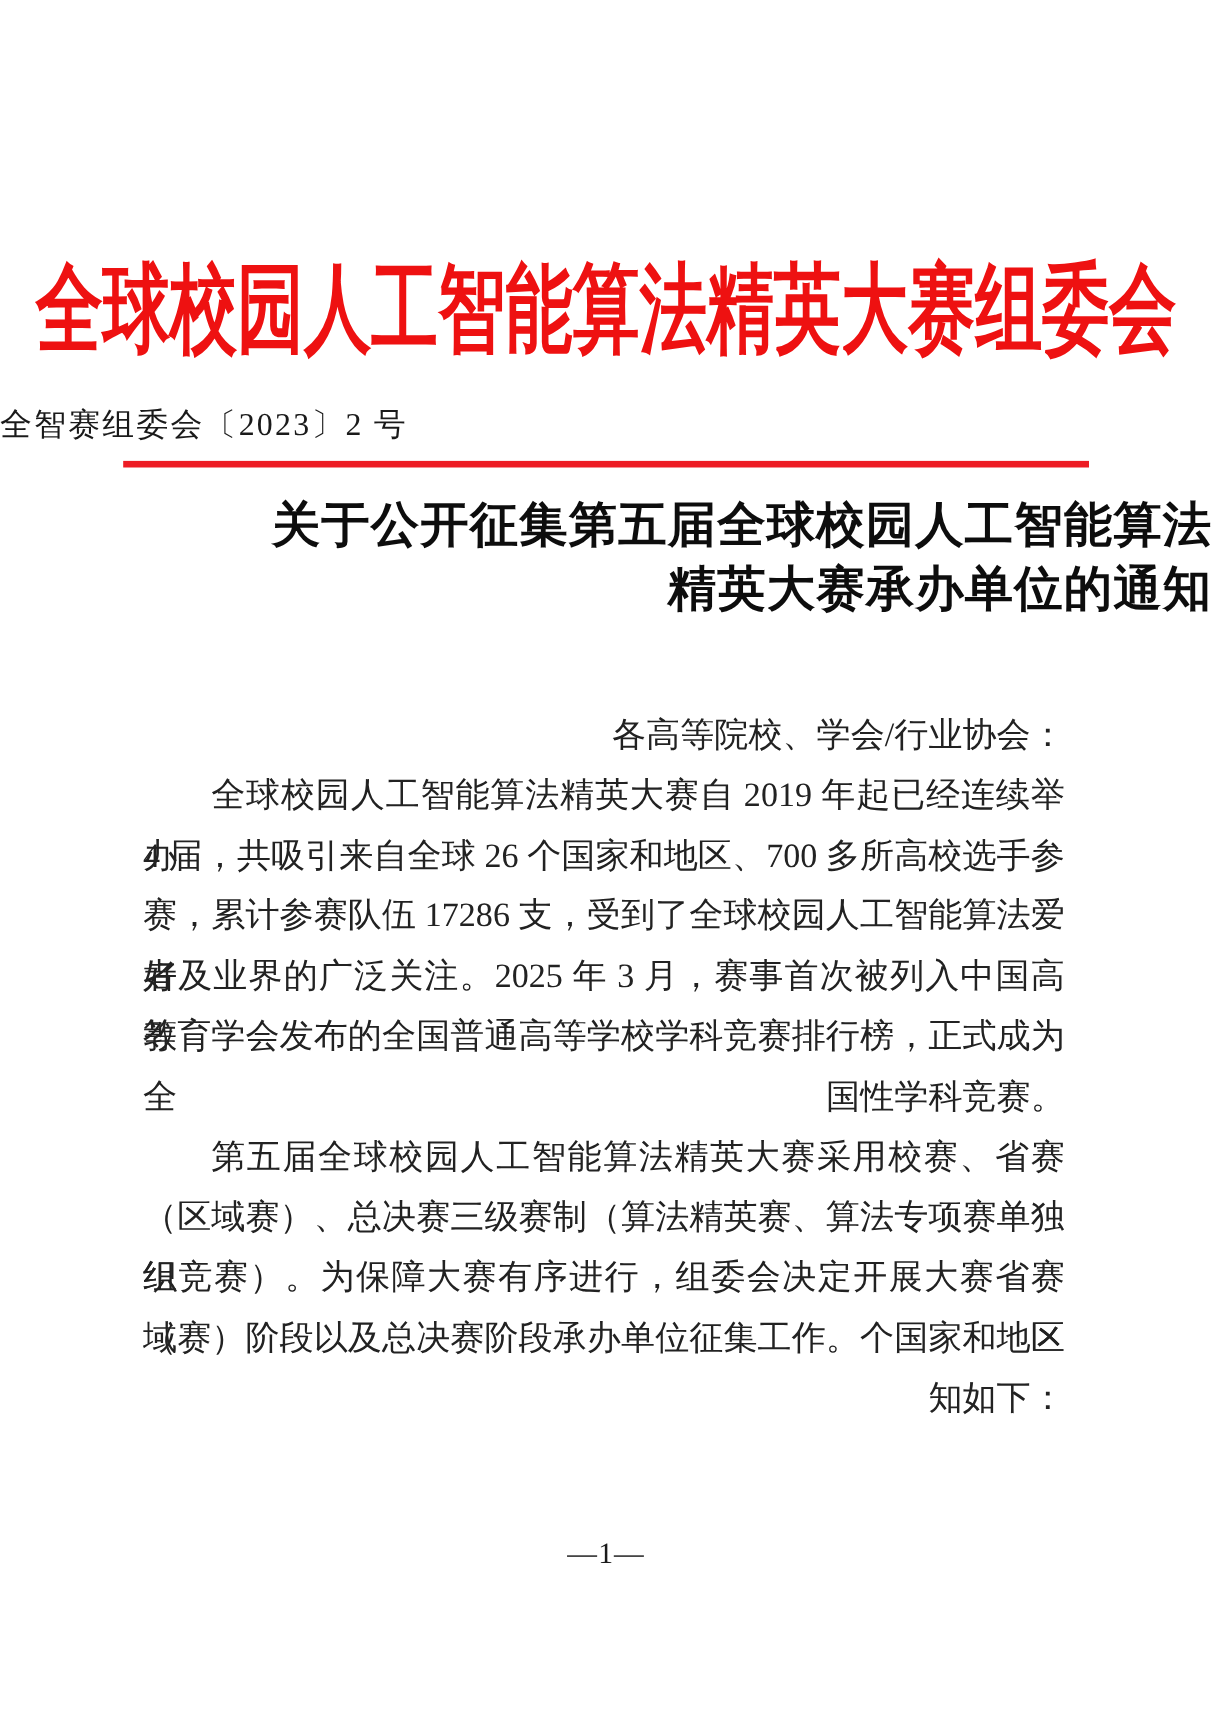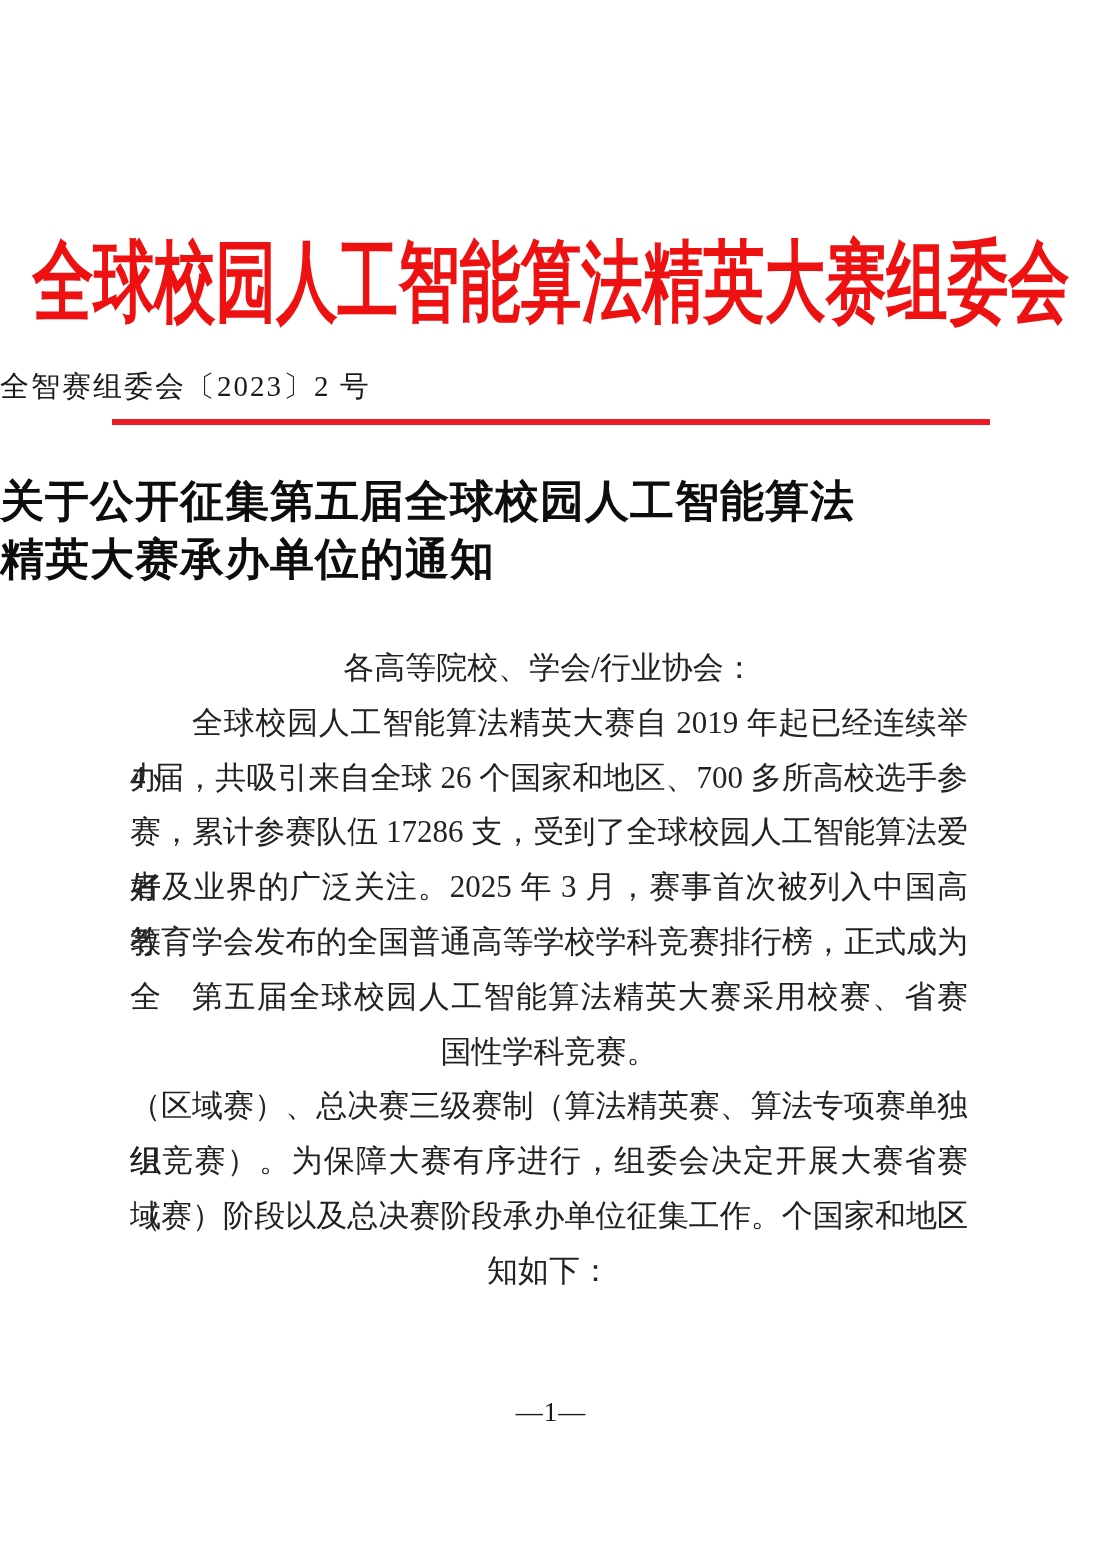--- a/index.html
+++ b/index.html
@@ -53,43 +53,43 @@
     position: absolute;
     top: 419px;
     left: 112px;
     width: 878px;
     height: 6px;
     background: var(--rule-red, #ed1c24);
   }
   
   .doc-title {
     position: absolute;
-    top: 473px;
+    top: 449px;
     left: 0;
     width: 100%;
-    text-align: left;
+    text-align: right;
     font-size: 44px;
     line-height: 58px;
     font-weight: 700;
     letter-spacing: 1px;
     color: #0d0d0d;
   }
   
   .body-block {
     position: absolute;
     top: 641px;
     left: 130px;
     width: 838px;
     font-size: 31px;
     color: #222222;
   }
   .body-line {
     height: 54.8px;
     line-height: 54.8px;
-    text-align: center;
+    text-align: right;
     overflow: visible;
   }
   .body-line.justify {
     text-align: justify;
     text-align-last: justify;
   }
   .body-line.indent {
     text-indent: 62px;
   }
   
@@ -123,22 +123,22 @@
     <div>精英大赛承办单位的通知</div>
   </div>
 
   <div class="body-block" id="body-lines">
       <div class="body-line">各高等院校、学会/行业协会：</div>
       <div class="body-line justify indent">全球校园人工智能算法精英大赛自 2019 年起已经连续举办</div>
       <div class="body-line justify">4 届，共吸引来自全球 26 个国家和地区、700 多所高校选手参</div>
       <div class="body-line justify">赛，累计参赛队伍 17286 支，受到了全球校园人工智能算法爱好</div>
       <div class="body-line justify">者及业界的广泛关注。2025 年 3 月，赛事首次被列入中国高等</div>
       <div class="body-line justify">教育学会发布的全国普通高等学校学科竞赛排行榜，正式成为全</div>
+      <div class="body-line">国性学科竞赛。</div>
       <div class="body-line justify indent">第五届全球校园人工智能算法精英大赛采用校赛、省赛</div>
-      <div class="body-line">国性学科竞赛。</div>
       <div class="body-line justify">（区域赛）、总决赛三级赛制（算法精英赛、算法专项赛单独组</div>
       <div class="body-line justify">织竞赛）。为保障大赛有序进行，组委会决定开展大赛省赛（区</div>
       <div class="body-line justify">域赛）阶段以及总决赛阶段承办单位征集工作。个国家和地区</div>
       <div class="body-line">知如下：</div>
     </div>
 
   <div class="page-number">—1—</div>
 
 </div>
 

